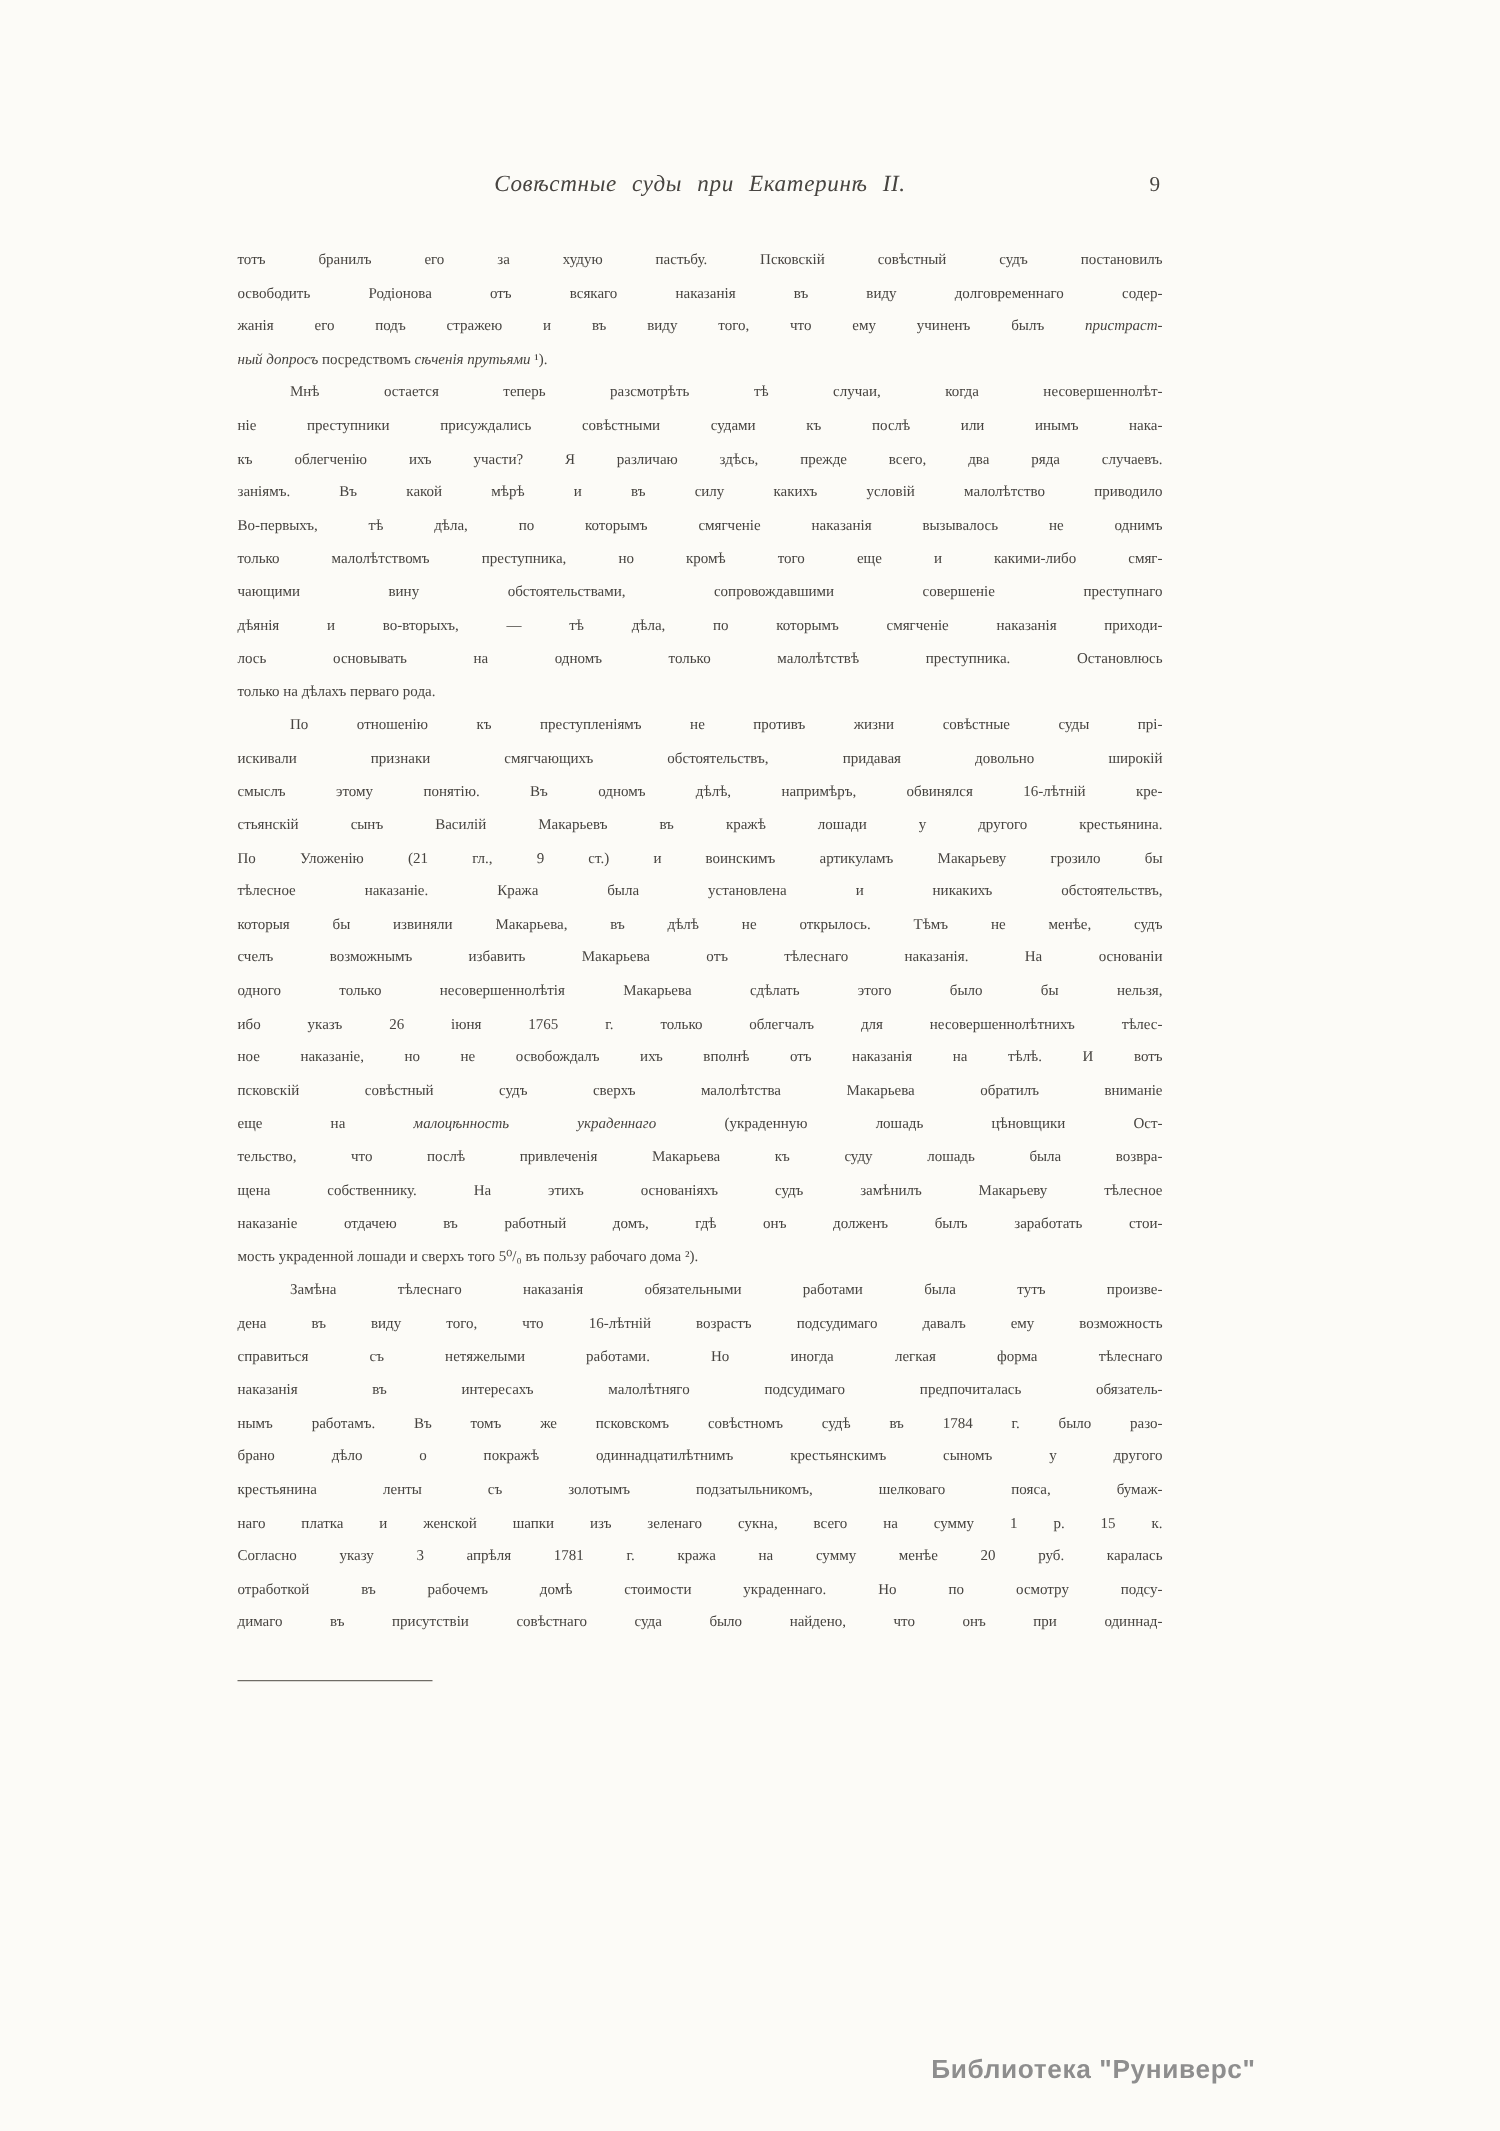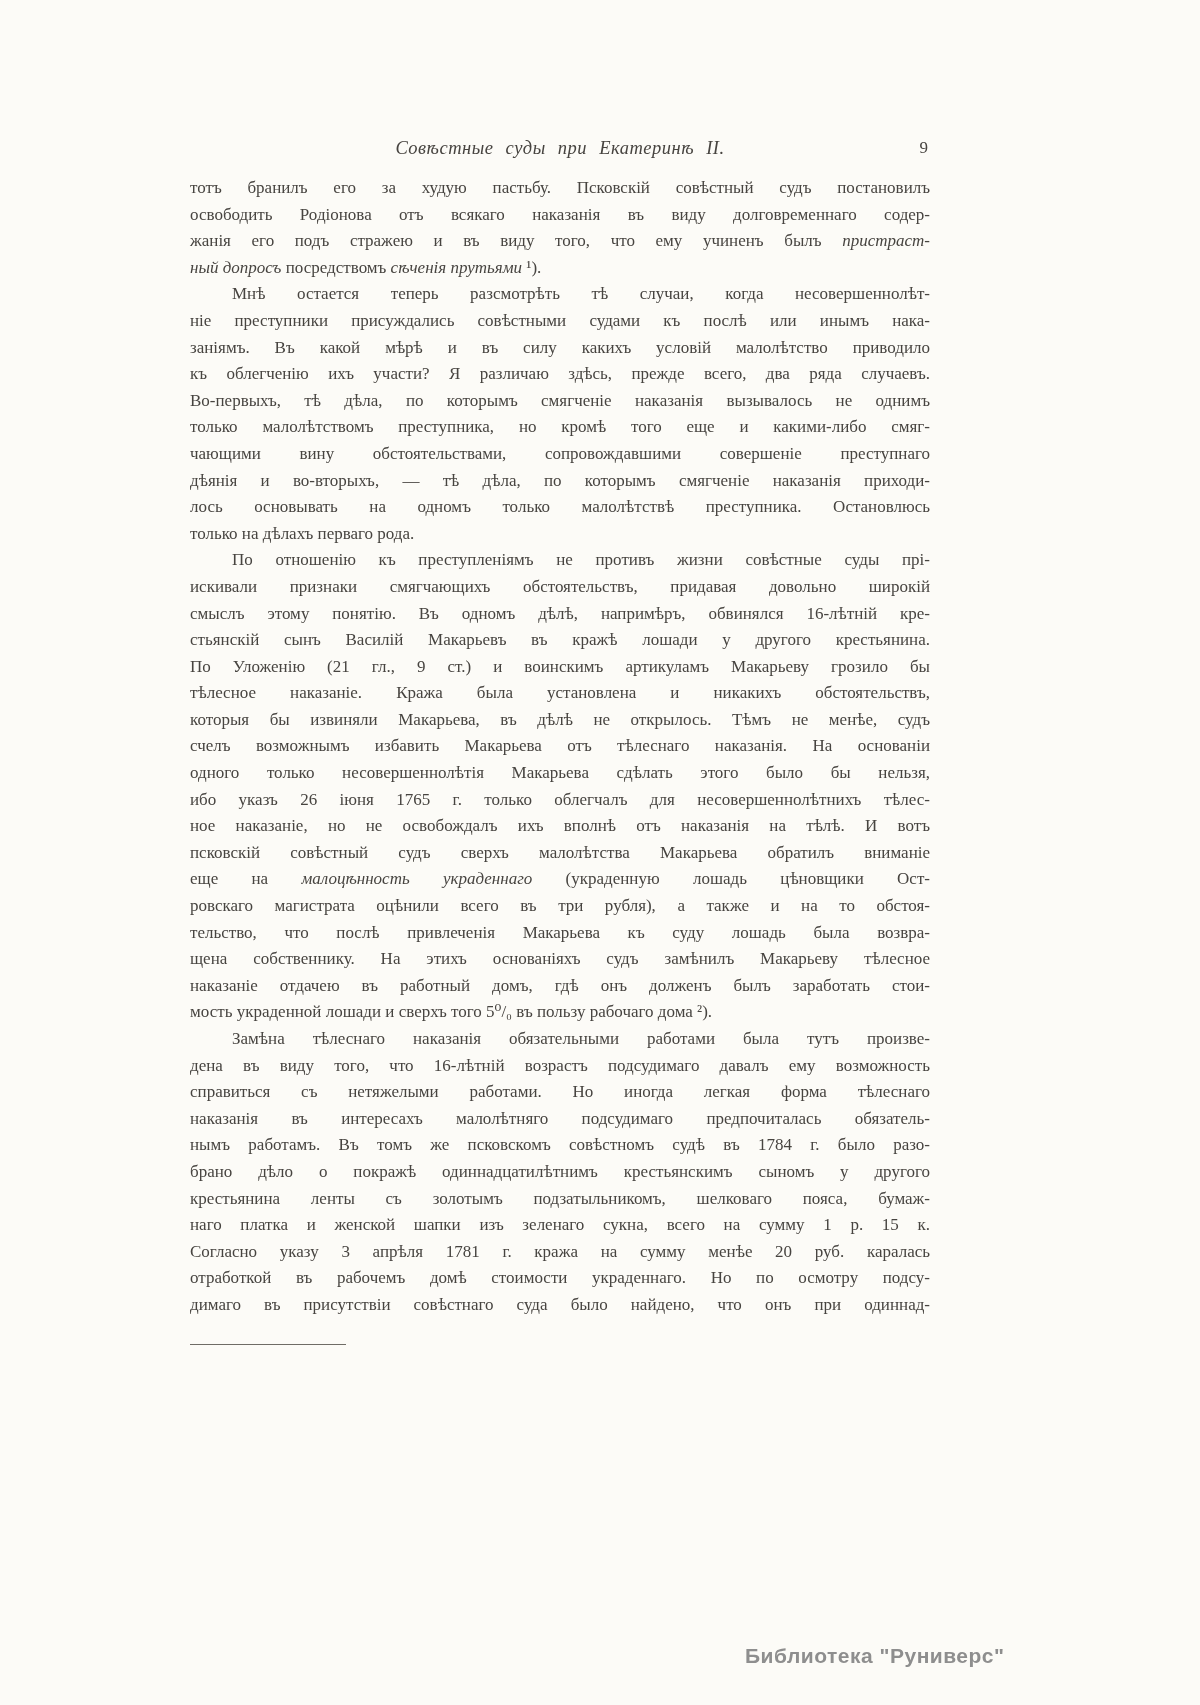--- a/index.html
+++ b/index.html
@@ -22,22 +22,22 @@
     position: absolute; left: 0; right: 0;
     text-align: center;
     font-style: italic;
     word-spacing: 7px;
     letter-spacing: 0.5px;
   }
   .page-number { position: absolute; right: 2px; top: 0; font-size: 17px; }
 
   .body-text {
     position: absolute;
-    top: 175px; left: 190px; width: 740px;
-    font-size: 17px;
+    top: 194px; left: 190px; width: 740px;
+    font-size: 12px;
     line-height: 26.6px;
   }
   .line { text-align: justify; text-align-last: justify; }
   .line.endline { text-align-last: left; }
   .line.indent { text-indent: 42px; font-family: Liberation Serif, serif; }
   .it { font-style: italic; }
 
   .fn-rule {
     position: absolute;
     top: 1344px; left: 190px; width: 156px;
@@ -71,42 +71,41 @@
     <span class="page-number">9</span>
   </div>
 
   <div class="body-text">
       <div class="line"><span>тотъ бранилъ его за худую пастьбу. Псковскій совѣстный судъ постановилъ</span></div>
       <div class="line"><span>освободить Родіонова отъ всякаго наказанія въ виду долговременнаго содер-</span></div>
       <div class="line"><span>жанія его подъ стражею и въ виду того, что ему учиненъ былъ </span><span class="it">пристраст-</span></div>
       <div class="line endline"><span class="it">ный допросъ</span><span> посредствомъ </span><span class="it">сѣченія прутьями</span><span> ¹).</span></div>
       <div class="line indent"><span>Мнѣ остается теперь разсмотрѣть тѣ случаи, когда несовершеннолѣт-</span></div>
       <div class="line"><span>ніе преступники присуждались совѣстными судами къ послѣ или инымъ нака-</span></div>
+      <div class="line"><span>къ облегченію ихъ участи? Я различаю здѣсь, прежде всего, два ряда случаевъ.</span></div>
       <div class="line"><span>заніямъ. Въ какой мѣрѣ и въ силу какихъ условій малолѣтство приводило</span></div>
-      <div class="line"><span>къ облегченію ихъ участи? Я различаю здѣсь, прежде всего, два ряда случаевъ.</span></div>
       <div class="line"><span>Во-первыхъ, тѣ дѣла, по которымъ смягченіе наказанія вызывалось не однимъ</span></div>
       <div class="line"><span>только малолѣтствомъ преступника, но кромѣ того еще и какими-либо смяг-</span></div>
       <div class="line"><span>чающими вину обстоятельствами, сопровождавшими совершеніе преступнаго</span></div>
       <div class="line"><span>дѣянія и во-вторыхъ, — тѣ дѣла, по которымъ смягченіе наказанія приходи-</span></div>
       <div class="line"><span>лось основывать на одномъ только малолѣтствѣ преступника. Остановлюсь</span></div>
       <div class="line endline"><span>только на дѣлахъ перваго рода.</span></div>
       <div class="line indent"><span>По отношенію къ преступленіямъ не противъ жизни совѣстные суды прі-</span></div>
       <div class="line"><span>искивали признаки смягчающихъ обстоятельствъ, придавая довольно широкій</span></div>
       <div class="line"><span>смыслъ этому понятію. Въ одномъ дѣлѣ, напримѣръ, обвинялся 16-лѣтній кре-</span></div>
       <div class="line"><span>стьянскій сынъ Василій Макарьевъ въ кражѣ лошади у другого крестьянина.</span></div>
       <div class="line"><span>По Уложенію (21 гл., 9 ст.) и воинскимъ артикуламъ Макарьеву грозило бы</span></div>
       <div class="line"><span>тѣлесное наказаніе. Кража была установлена и никакихъ обстоятельствъ,</span></div>
       <div class="line"><span>которыя бы извиняли Макарьева, въ дѣлѣ не открылось. Тѣмъ не менѣе, судъ</span></div>
       <div class="line"><span>счелъ возможнымъ избавить Макарьева отъ тѣлеснаго наказанія. На основаніи</span></div>
       <div class="line"><span>одного только несовершеннолѣтія Макарьева сдѣлать этого было бы нельзя,</span></div>
       <div class="line"><span>ибо указъ 26 іюня 1765 г. только облегчалъ для несовершеннолѣтнихъ тѣлес-</span></div>
       <div class="line"><span>ное наказаніе, но не освобождалъ ихъ вполнѣ отъ наказанія на тѣлѣ. И вотъ</span></div>
       <div class="line"><span>псковскій совѣстный судъ сверхъ малолѣтства Макарьева обратилъ вниманіе</span></div>
       <div class="line"><span>еще на </span><span class="it">малоцѣнность украденнаго</span><span> (украденную лошадь цѣновщики Ост-</span></div>
-      <div class="line"><span>ровскаго магистрата оцѣнили всего въ три рубля), а также и на то обстоя-</span></div>
       <div class="line"><span>тельство, что послѣ привлеченія Макарьева къ суду лошадь была возвра-</span></div>
       <div class="line"><span>щена собственнику. На этихъ основаніяхъ судъ замѣнилъ Макарьеву тѣлесное</span></div>
       <div class="line"><span>наказаніе отдачею въ работный домъ, гдѣ онъ долженъ былъ заработать стои-</span></div>
       <div class="line endline"><span>мость украденной лошади и сверхъ того 5⁰/₀ въ пользу рабочаго дома ²).</span></div>
       <div class="line indent"><span>Замѣна тѣлеснаго наказанія обязательными работами была тутъ произве-</span></div>
       <div class="line"><span>дена въ виду того, что 16-лѣтній возрастъ подсудимаго давалъ ему возможность</span></div>
       <div class="line"><span>справиться съ нетяжелыми работами. Но иногда легкая форма тѣлеснаго</span></div>
       <div class="line"><span>наказанія въ интересахъ малолѣтняго подсудимаго предпочиталась обязатель-</span></div>
       <div class="line"><span>нымъ работамъ. Въ томъ же псковскомъ совѣстномъ судѣ въ 1784 г. было разо-</span></div>
       <div class="line"><span>брано дѣло о покражѣ одиннадцатилѣтнимъ крестьянскимъ сыномъ у другого</span></div>

